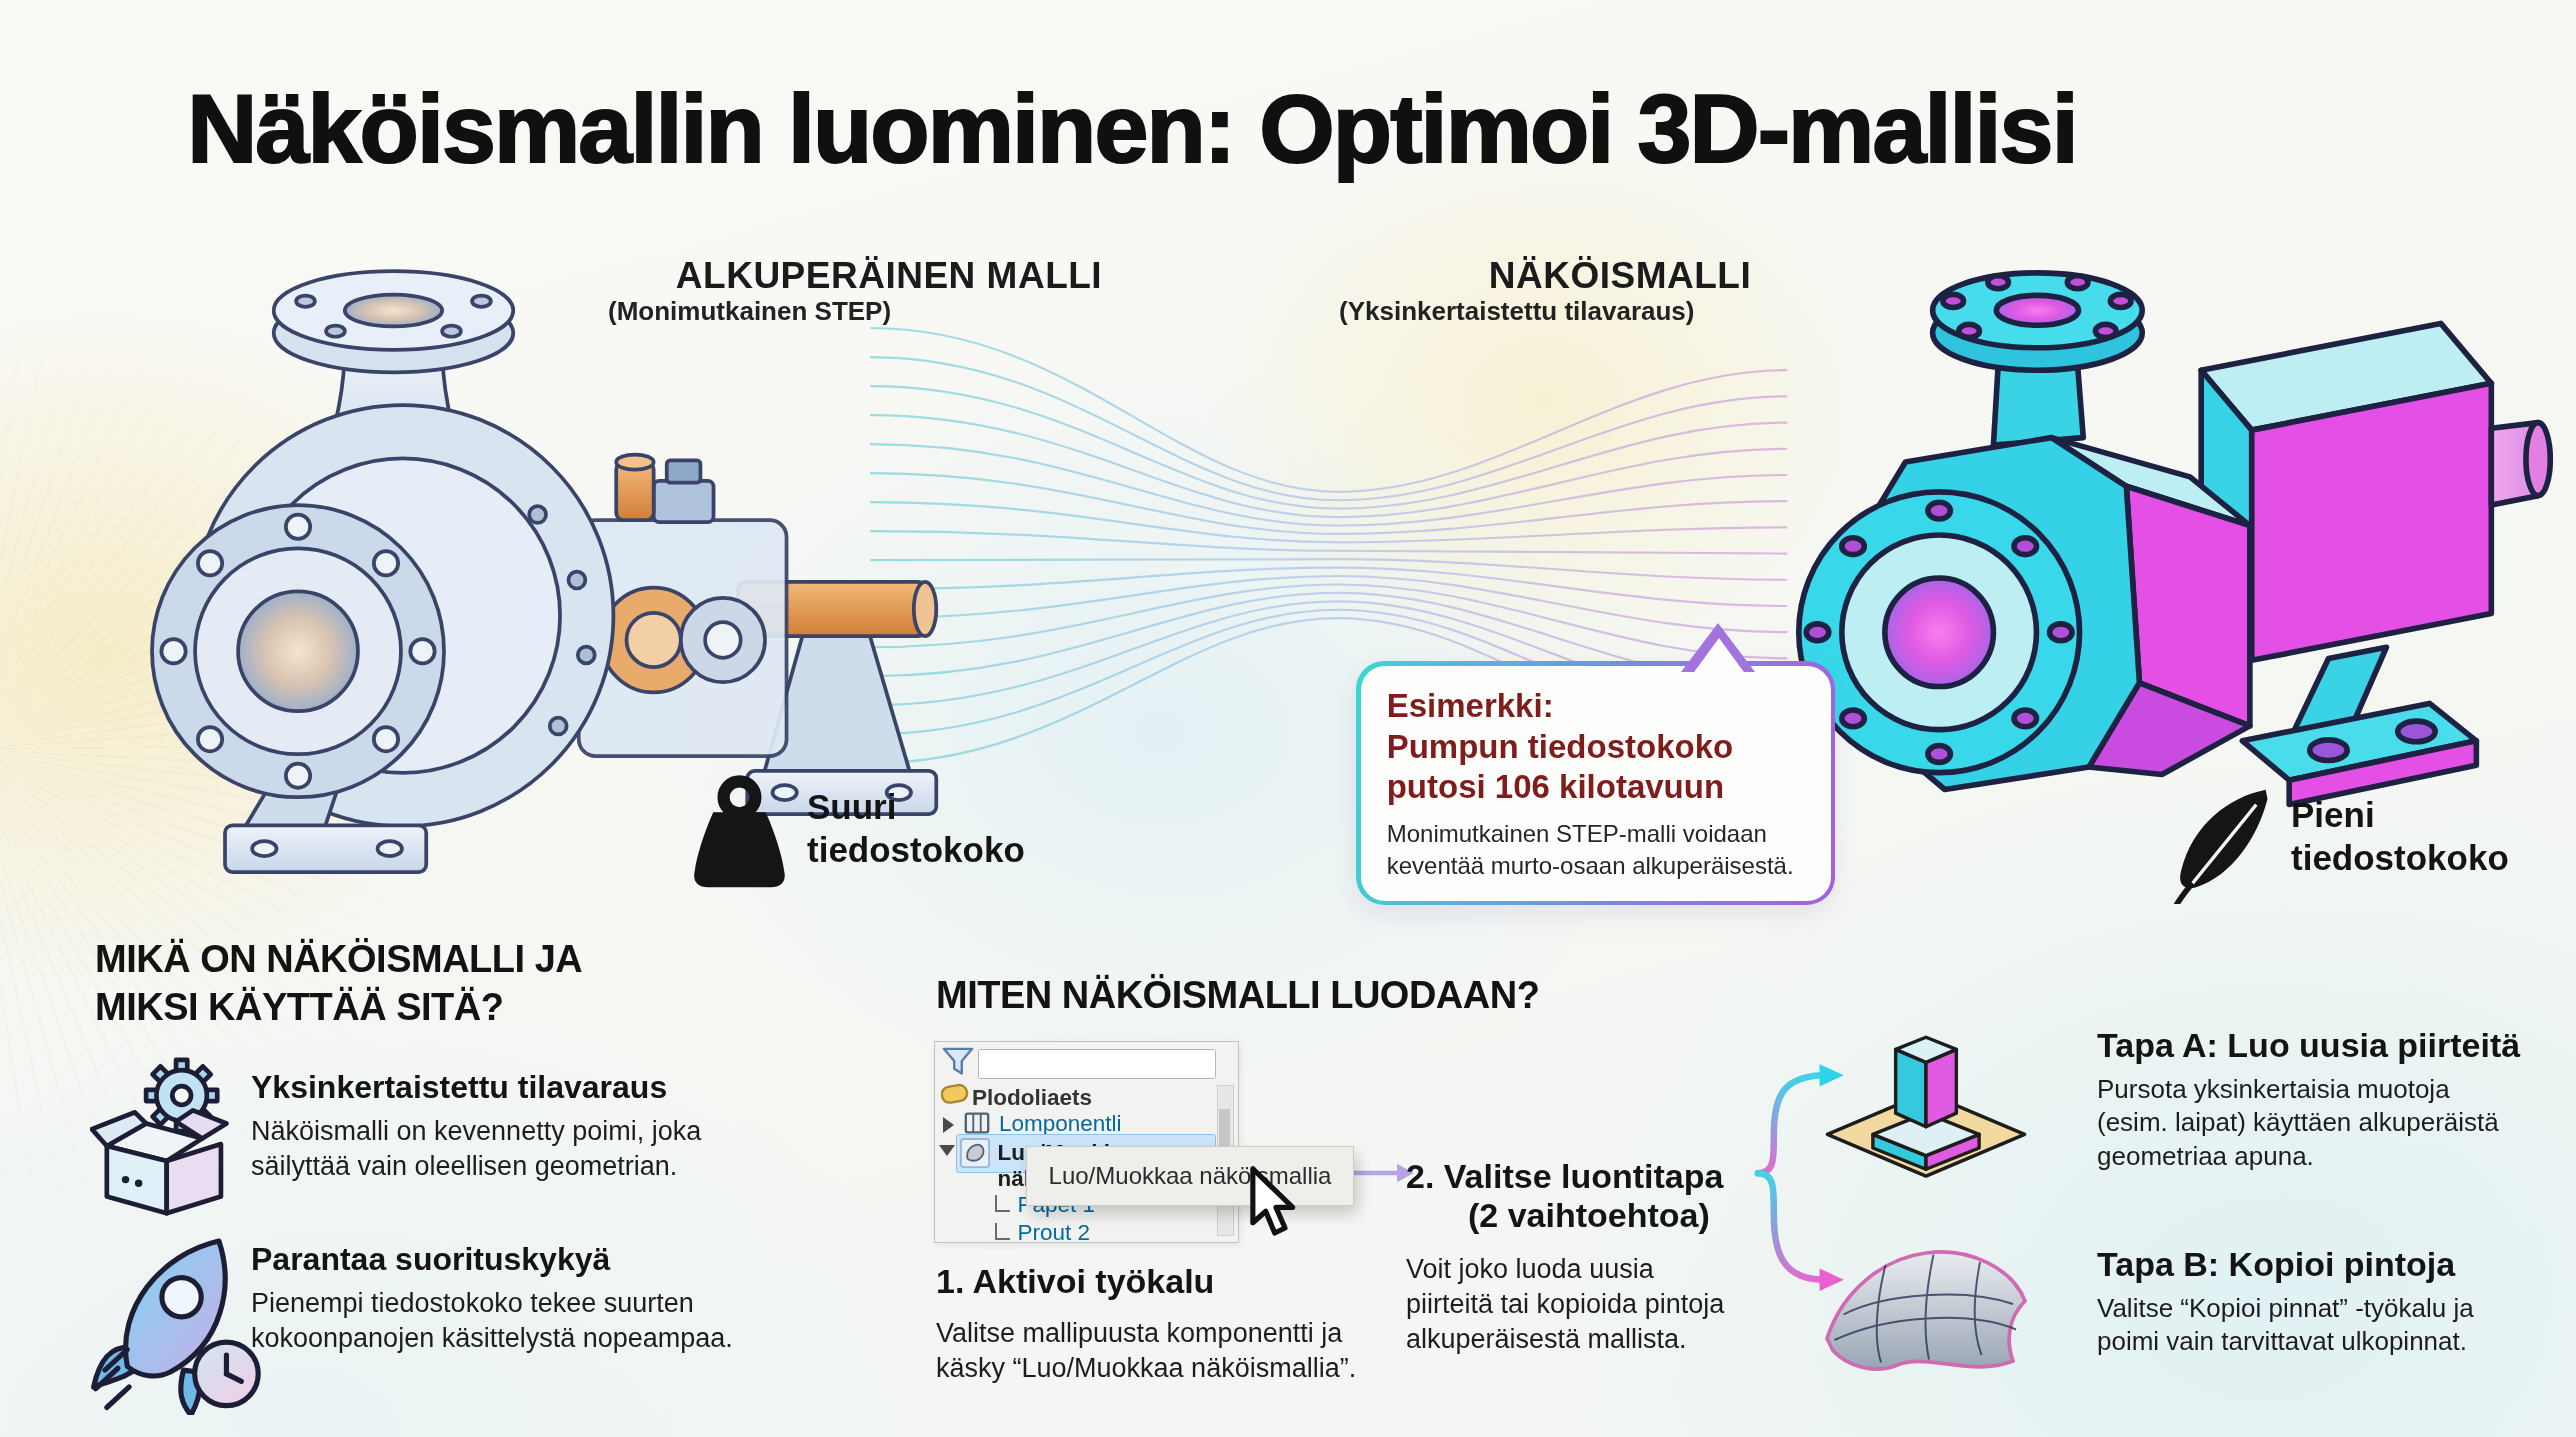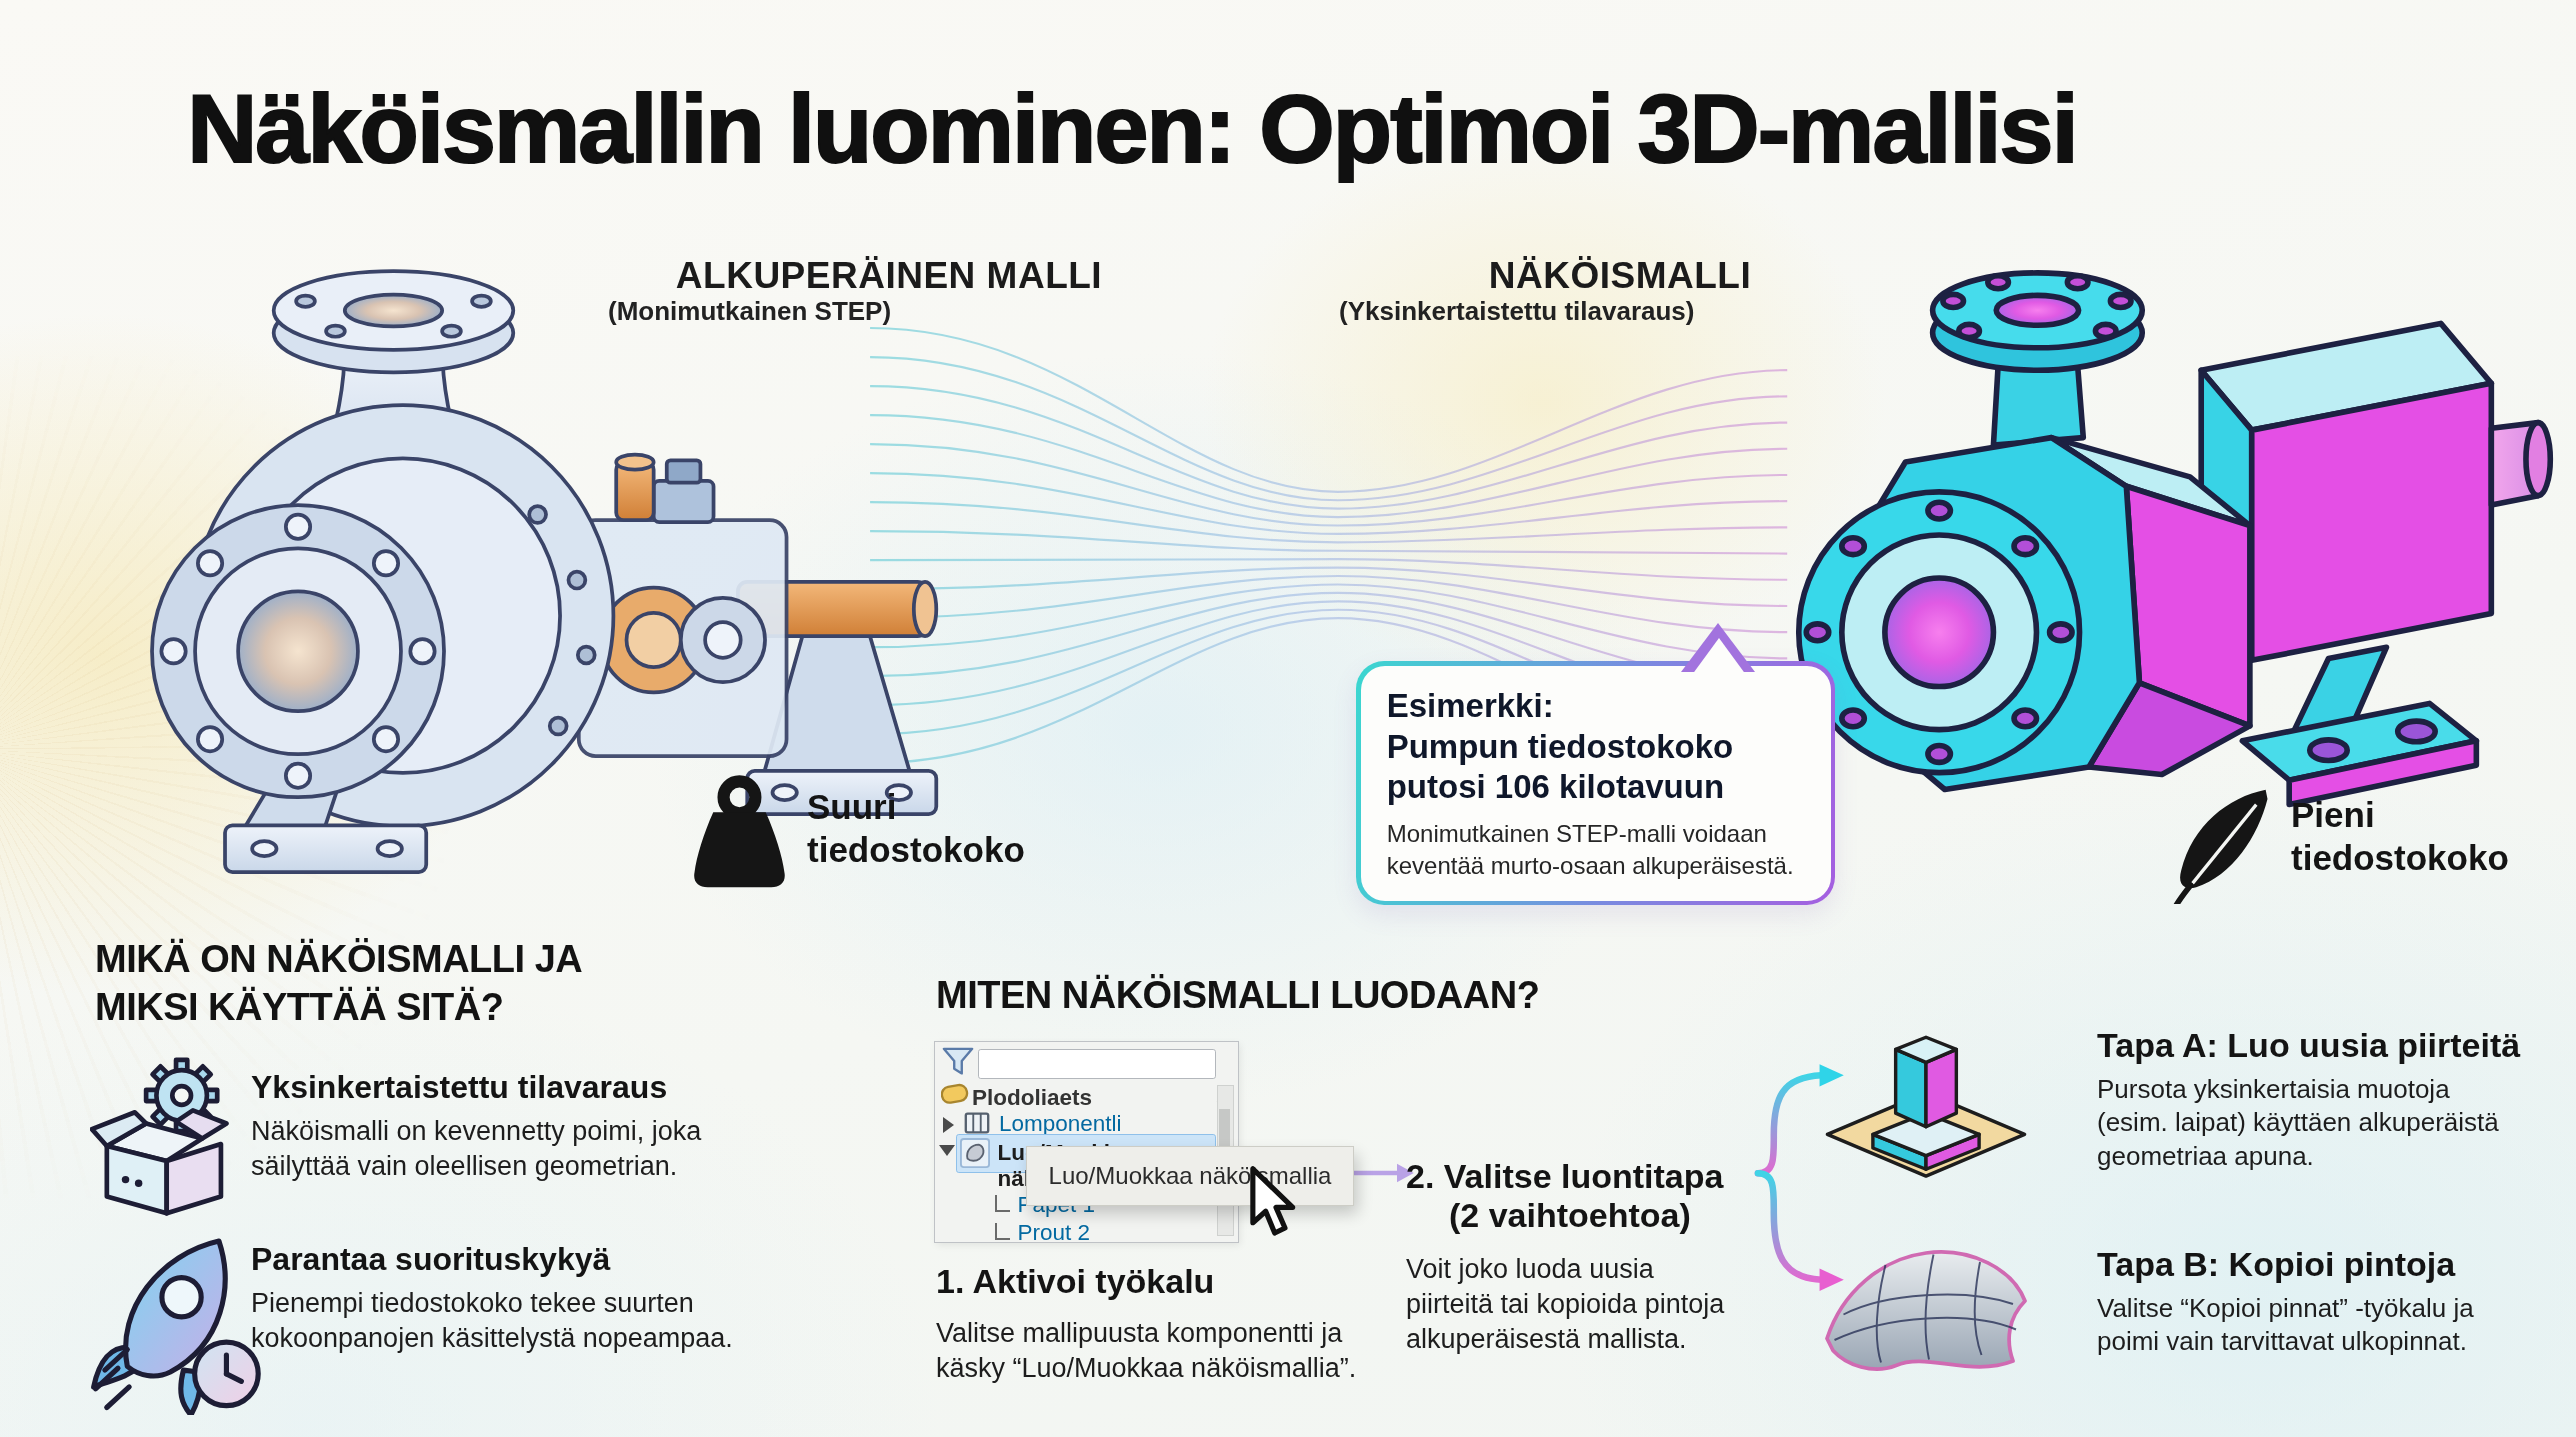--- a/index.html
+++ b/index.html
@@ -24,21 +24,21 @@
   }
   .title{left:0;top:73px;width:2264px;text-align:center;font-size:97px;font-weight:bold;
          letter-spacing:-1.9px;color:#101010;-webkit-text-stroke:2.1px #101010;}
   .seclabel{font-size:37px;font-weight:bold;letter-spacing:0.5px;text-align:center;color:#1b1b1b;}
   .subl{font-size:26px;font-weight:bold;text-align:left;color:#222;}
   .sizetxt{font-size:35px;font-weight:bold;line-height:1.22;color:#141414;}
   .callout{left:1356px;top:661px;width:470px;border-radius:28px;padding:4.7px;
            background:linear-gradient(100deg,#3bd7d0 0%,#7a8ae0 55%,#a55fe0 100%);
            box-shadow:0 9.4px 24px rgba(120,90,180,.12);}
   .callout-in{border-radius:24px;background:#fdfdfb;padding:20.6px 26px 19px 26px;}
-  .callout-title{font-size:33px;font-weight:bold;line-height:1.22;color:#0f172a;}
+  .callout-title{font-size:33px;font-weight:bold;line-height:1.22;color:#7f1d1d;}
   .callout-body{font-size:24px;line-height:1.32;color:#262626;margin-top:11.2px;}
   .bighead{font-size:38px;font-weight:bold;line-height:1.25;letter-spacing:-0.5px;color:#131313;}
   .itemtitle{font-size:32px;font-weight:bold;color:#141414;}
   .itembody{font-size:27px;line-height:1.3;color:#1d1d1d;margin-top:7.5px;}
   .steptitle{font-size:34px;font-weight:bold;color:#141414;}
   .stepbody{font-size:27px;line-height:1.3;color:#1d1d1d;}
   .opttitle{font-size:34px;font-weight:bold;color:#141414;}
   .optbody{font-size:26px;line-height:1.3;color:#1d1d1d;margin-top:7.5px;}
   
   .tree{left:934px;top:1041px;width:303px;height:200px;background:#f2f3f1;
@@ -358,21 +358,21 @@
   </svg>
 
   <div class="abs" style="left:936px;top:1262px;width:524px">
     <div class="steptitle">1. Aktivoi työkalu</div>
     <div class="stepbody lines" style="margin-top:15px">Valitse mallipuusta komponentti ja
 käsky “Luo/Muokkaa näköismallia”.</div>
   </div>
 
   <div class="abs" style="left:1406px;top:1157px;width:374px">
     <div class="steptitle">2. Valitse luontitapa</div>
-    <div class="steptitle" style="margin-left:43px">(2 vaihtoehtoa)</div>
+    <div class="steptitle" style="margin-left:62px">(2 vaihtoehtoa)</div>
     <div class="stepbody lines" style="margin-top:17px">Voit joko luoda uusia
 piirteitä tai kopioida pintoja
 alkuperäisestä mallista.</div>
   </div>
 
   <svg class="abs" style="left:1743px;top:1047px" width="112" height="262" viewBox="0 0 120 280">
     <defs>
       <linearGradient id="forkGrad" x1="0" y1="0" x2="0" y2="1">
         <stop offset="0" stop-color="#3fd4e6"></stop>
           <stop offset="1" stop-color="#e06ad0"></stop>

